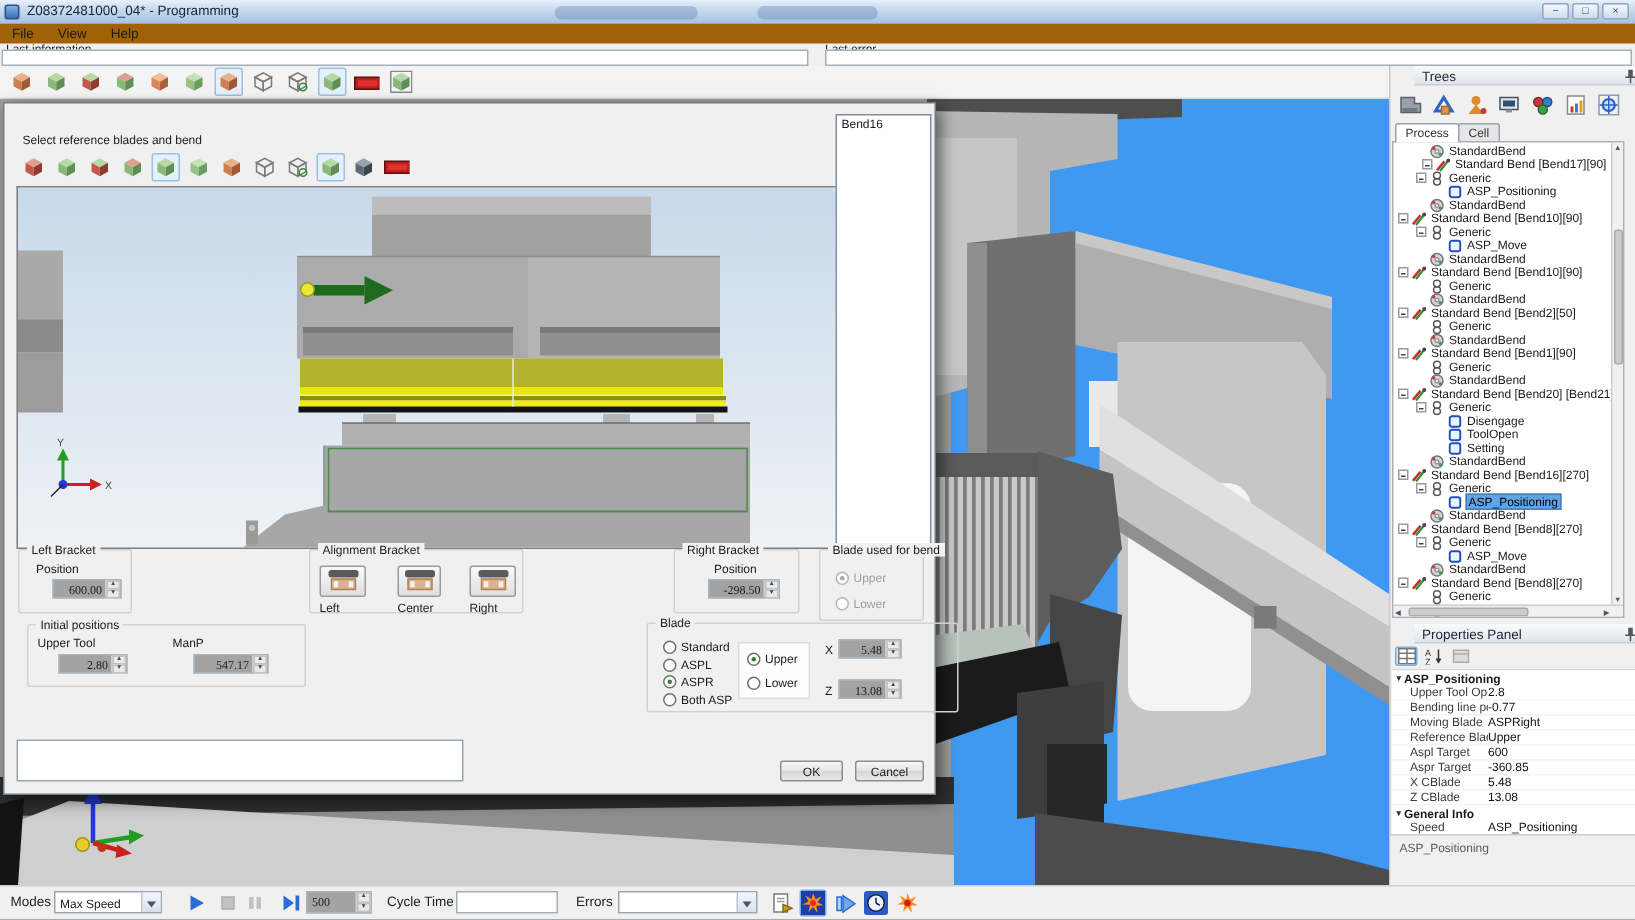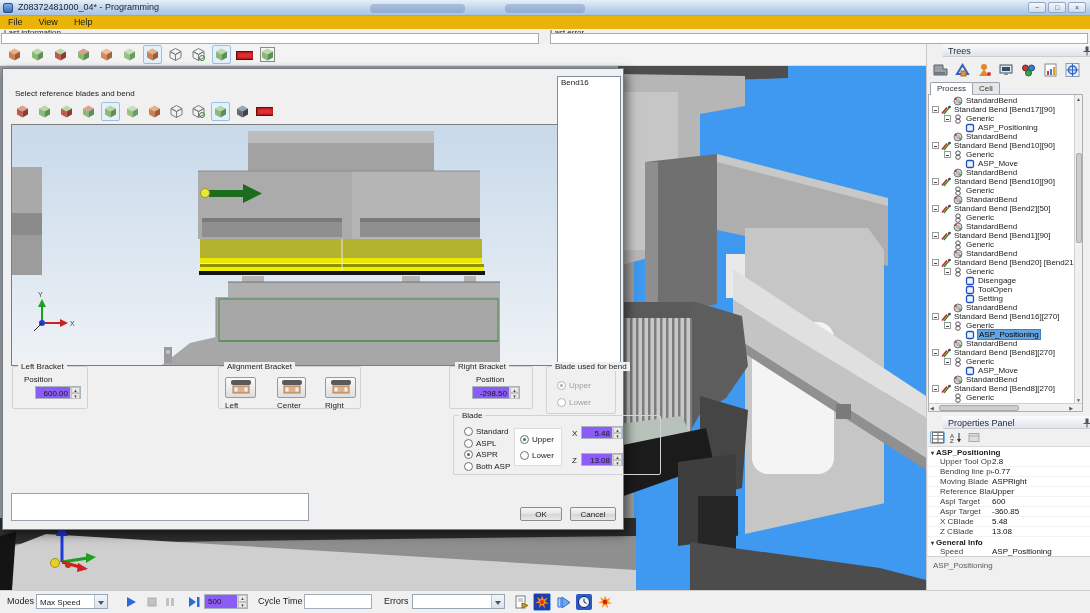--- a/index.html
+++ b/index.html
@@ -12,21 +12,21 @@
   #titlebar{left:0;top:0;width:1090px;height:16px;
     background:linear-gradient(#e7f0fa,#bcd2ea 60%,#a8c4e4);border-bottom:1px solid #8fa8c6;}
   #app-icon{left:3px;top:3px;width:10px;height:10px;background:linear-gradient(#7fb2e8,#3a6db4);
     border:1px solid #2c4f86;border-radius:2px;}
   #title-text{left:18px;top:2px;font-size:9px;color:#15233a;white-space:nowrap;}
   .ghost{top:4px;height:9px;border-radius:4px;background:rgba(70,100,160,.28);}
   .winbtn{width:18px;height:11px;margin-left:2px;display:inline-block;text-align:center;
     font-size:7px;line-height:10px;color:#33465e;background:linear-gradient(#f4f8fc,#cfdcec);
     border:1px solid #92a7c2;border-radius:2px;}
   #winbtns{right:4px;top:2px;}
-  #menubar{left:0;top:16px;width:1090px;height:13px;background:#eab308;}
+  #menubar{left:0;top:16px;width:1090px;height:13px;background:#a16207;}
   .menu-item{display:inline-block;padding:1px 8px 0 8px;font-size:9px;}
   .mini-label{font-size:8px;color:#222;}
   .mini-input{height:11px;background:#fff;border:1px solid #a3aeb9;}
 
   
   #main-toolbar{left:0;top:44px;width:926px;height:22px;background:#f3f3f3;border-bottom:1px solid #dadada;
     display:flex;align-items:center;padding-left:5px;gap:4px;}
   .tbi{width:19px;height:19px;display:flex;align-items:center;justify-content:center;border:1px solid transparent;}
   .tbi.sel{border:1px solid #9cc0e0;background:#e4f0fb;border-radius:2px;}
 
@@ -42,21 +42,21 @@
   #dlg-close{right:4px;top:1px;width:16px;height:10px;text-align:center;line-height:9px;font-size:8px;color:#fff;
     background:linear-gradient(#e89182,#c8402c 60%,#a92f1d);border:1px solid #7e1f10;border-radius:2px;}
   #dlg-subtitle{left:12px;top:20px;font-size:8px;}
   #dlg-toolbar{left:10px;top:31px;width:300px;height:22px;display:flex;gap:3px;align-items:center;}
   #dlg-view{left:8px;top:55px;width:549px;height:242px;border:1px solid #7d7d7d;background:#d7e3ef;overflow:hidden;}
   #bend-list{left:554px;top:7px;width:64px;height:288px;background:#fff;border:1px solid #7d8da0;}
   .bend-item{padding:1px 0 0 3px;font-size:8px;}
 
   .grp{border:1px solid #d2d2d2;border-radius:2px;}
   .gt{position:absolute;top:-5px;left:5px;background:#f0f0f0;padding:0 3px;font-size:8px;line-height:9px;color:#1a1a1a;white-space:nowrap;}
-  .spin{position:absolute;height:13px;background:#8b5cf6;border:1px solid #aab4bd;display:flex;}
+  .spin{position:absolute;height:13px;background:#a3a3a3;border:1px solid #aab4bd;display:flex;font-family:Liberation Serif, serif;}
   .spin .v{flex:1;font-size:8px;text-align:right;padding:2px 2px 0 0;}
   .spin .ud{width:10px;display:flex;flex-direction:column;border-left:1px solid #cfcfcf;}
   .spin .ud span{flex:1;font-size:5px;line-height:4px;text-align:center;color:#4a4a4a;background:#e9e9e9;border:1px solid #c2c2c2;}
   .rad{position:absolute;display:flex;align-items:center;gap:3px;font-size:8px;white-space:nowrap;}
   .rad .c{width:9px;height:9px;border:1px solid #707070;border-radius:50%;background:#fff;position:relative;flex:0 0 9px;}
   .rad.on .c::after{content:"";position:absolute;inset:2px;border-radius:50%;background:#3a7a3a;}
   .rad.dis{color:#9d9d9d;}
   .rad.dis .c{border-color:#b5b5b5;}
   .rad.dis.on .c::after{background:#a8a8a8;}
   .btn{position:absolute;font-size:8px;text-align:center;border:1px solid #8c8c8c;border-radius:2px;
@@ -425,21 +425,21 @@
       <div class="abs" style="left:11px;top:8px;font-size:8px;">Position</div>
       <div class="spin" style="left:22px;top:19px;width:46px;">
         <div class="v">600.00</div>
         <div class="ud">
             <span>▴</span>
             <span>▾</span>
           </div>
       </div>
     </div>
 
-    <div class="abs grp" style="left:203px;top:297px;width:143px;height:43px;margin-left:12px;">
+    <div class="abs grp" style="left:203px;top:297px;width:143px;height:43px;">
       <span class="gt">Alignment Bracket</span>
       <div id="align-btns">
           <div class="al-btn" style="left: 6px; top: 10px; width: 31px;">
             <span><svg width="24" height="15">
                 <rect x="2" y="1" width="20" height="5" rx="2" fill="#5a5a5a"></rect>
                 <rect x="4" y="7" width="16" height="7" fill="#dcb28c" stroke="#b08054"></rect>
                 <rect x="5.5" y="8.5" width="3" height="4" fill="#f2f2f2"></rect>
                 <rect x="15.5" y="8.5" width="3" height="4" fill="#f2f2f2"></rect>
               </svg></span>
           </div>
@@ -484,22 +484,43 @@
             <span class="c"></span>
             <span class="t">Upper</span>
           </label>
           <label class="rad dis" style="left: 10px; top: 31px;">
             <span class="c"></span>
             <span class="t">Lower</span>
           </label>
         </div>
     </div>
 
-
-    <div class="abs grp" style="left:450px;top:346px;width:208px;height:60px;padding-left:24px;">
+    <div class="abs grp" style="left:15px;top:347px;width:186px;height:42px;">
+      <span class="gt">Initial positions</span>
+      <div id="initial-fields">
+          <div class="abs" style="left: 6px; top: 7px; font-size: 8px;">Upper Tool</div>
+          <div class="spin" style="left: 20px; top: 19px; width: 46px;">
+            <div class="v">2.80</div>
+            <div class="ud">
+              <span>▴</span>
+              <span>▾</span>
+            </div>
+          </div>
+          <div class="abs" style="left: 96px; top: 7px; font-size: 8px;">ManP</div>
+          <div class="spin" style="left: 110px; top: 19px; width: 50px;">
+            <div class="v">547.17</div>
+            <div class="ud">
+              <span>▴</span>
+              <span>▾</span>
+            </div>
+          </div>
+        </div>
+    </div>
+
+    <div class="abs grp" style="left:428px;top:346px;width:208px;height:60px;padding-left:24px;">
       <span class="gt">Blade</span>
       <div class="abs" style="left:60px;top:12px;width:48px;height:38px;border:1px solid #dcdcdc;background:#fdfdfd;"></div>
       <div id="blade-type-radios">
           <label class="rad" style="left: 10px; top: 11px;">
             <span class="c"></span>
             <span class="t">Standard</span>
           </label>
           <label class="rad" style="left: 10px; top: 22.5px;">
             <span class="c"></span>
             <span class="t">ASPL</span>
@@ -619,21 +640,21 @@
           <div class="trow" style="padding-left: 14px;">
             <span class="noexp"></span>
             <span class="ti"><svg width="10" height="10">
                 <circle cx="5" cy="5" r="4" fill="#d4d4d4" stroke="#777"></circle>
                 <circle cx="5" cy="5" r="1.2" fill="#fff" stroke="#999"></circle>
                 <circle cx="2.8" cy="3" r="1.1" fill="#c43a3a"></circle>
                 <circle cx="7.2" cy="6.8" r="1.1" fill="#3aa04a"></circle>
               </svg></span>
             <span class="lbl">StandardBend</span>
           </div>
-          <div class="trow" style="padding-left: 2px;">
+          <div class="trow" style="padding-left: 2px; margin-left: 16px;">
             <span class="exp"></span>
             <span class="ti"><svg width="10" height="10">
                 <line x1="1" y1="8.5" x2="6" y2="2.5" stroke="#c43030" stroke-width="1.8"></line>
                 <line x1="3" y1="9" x2="9" y2="1.5" stroke="#2f8f2f" stroke-width="1.4"></line>
                 <circle cx="8.5" cy="2" r="1.3" fill="#444"></circle>
               </svg></span>
             <span class="lbl">Standard Bend [Bend17][90]</span>
           </div>
           <div class="trow" style="padding-left: 14px;">
             <span class="exp"></span>

